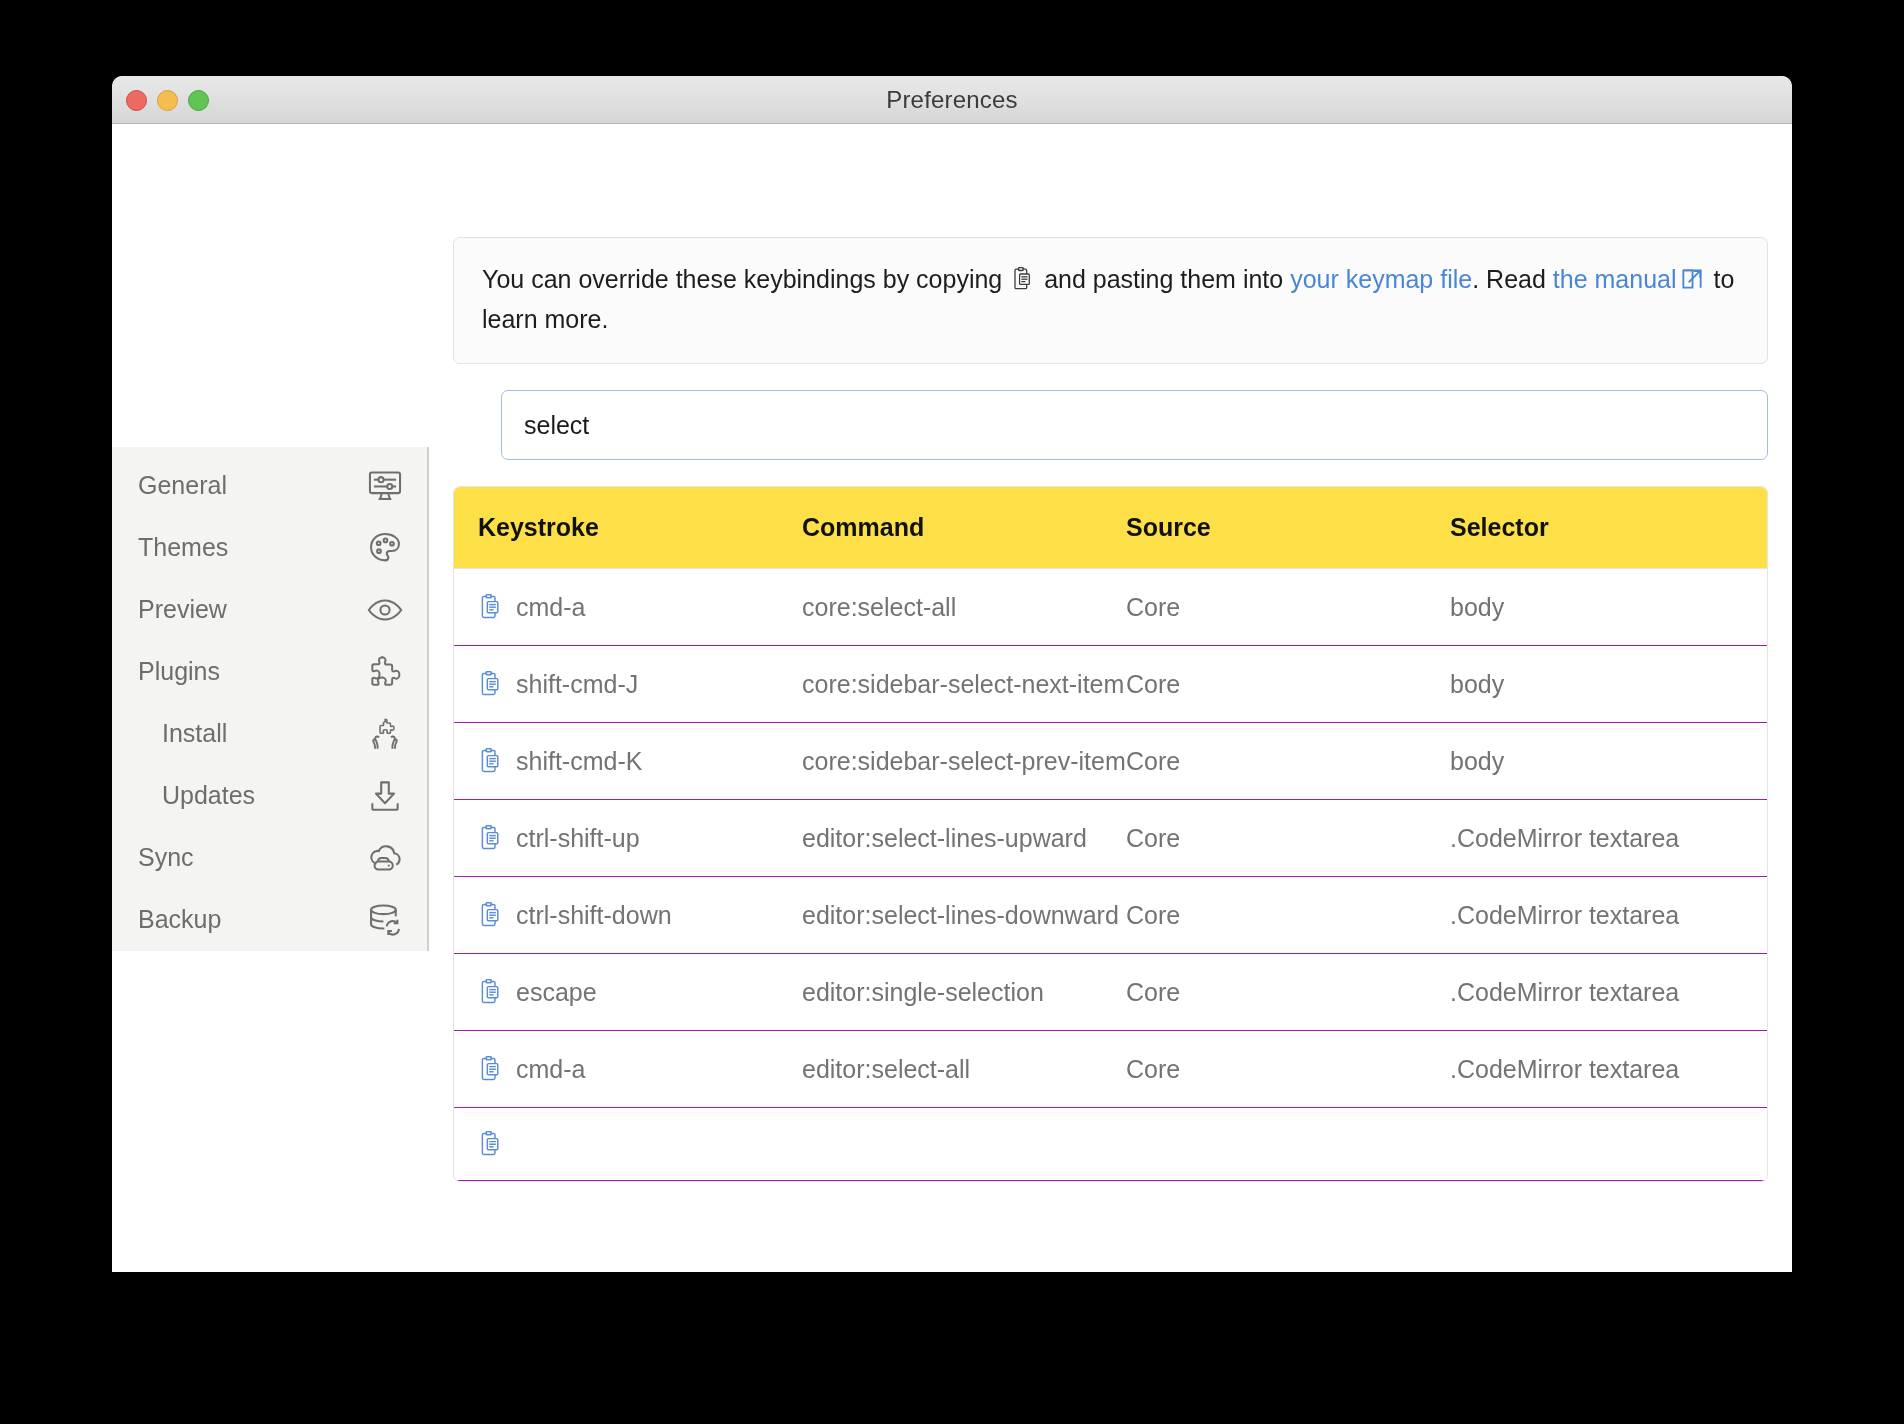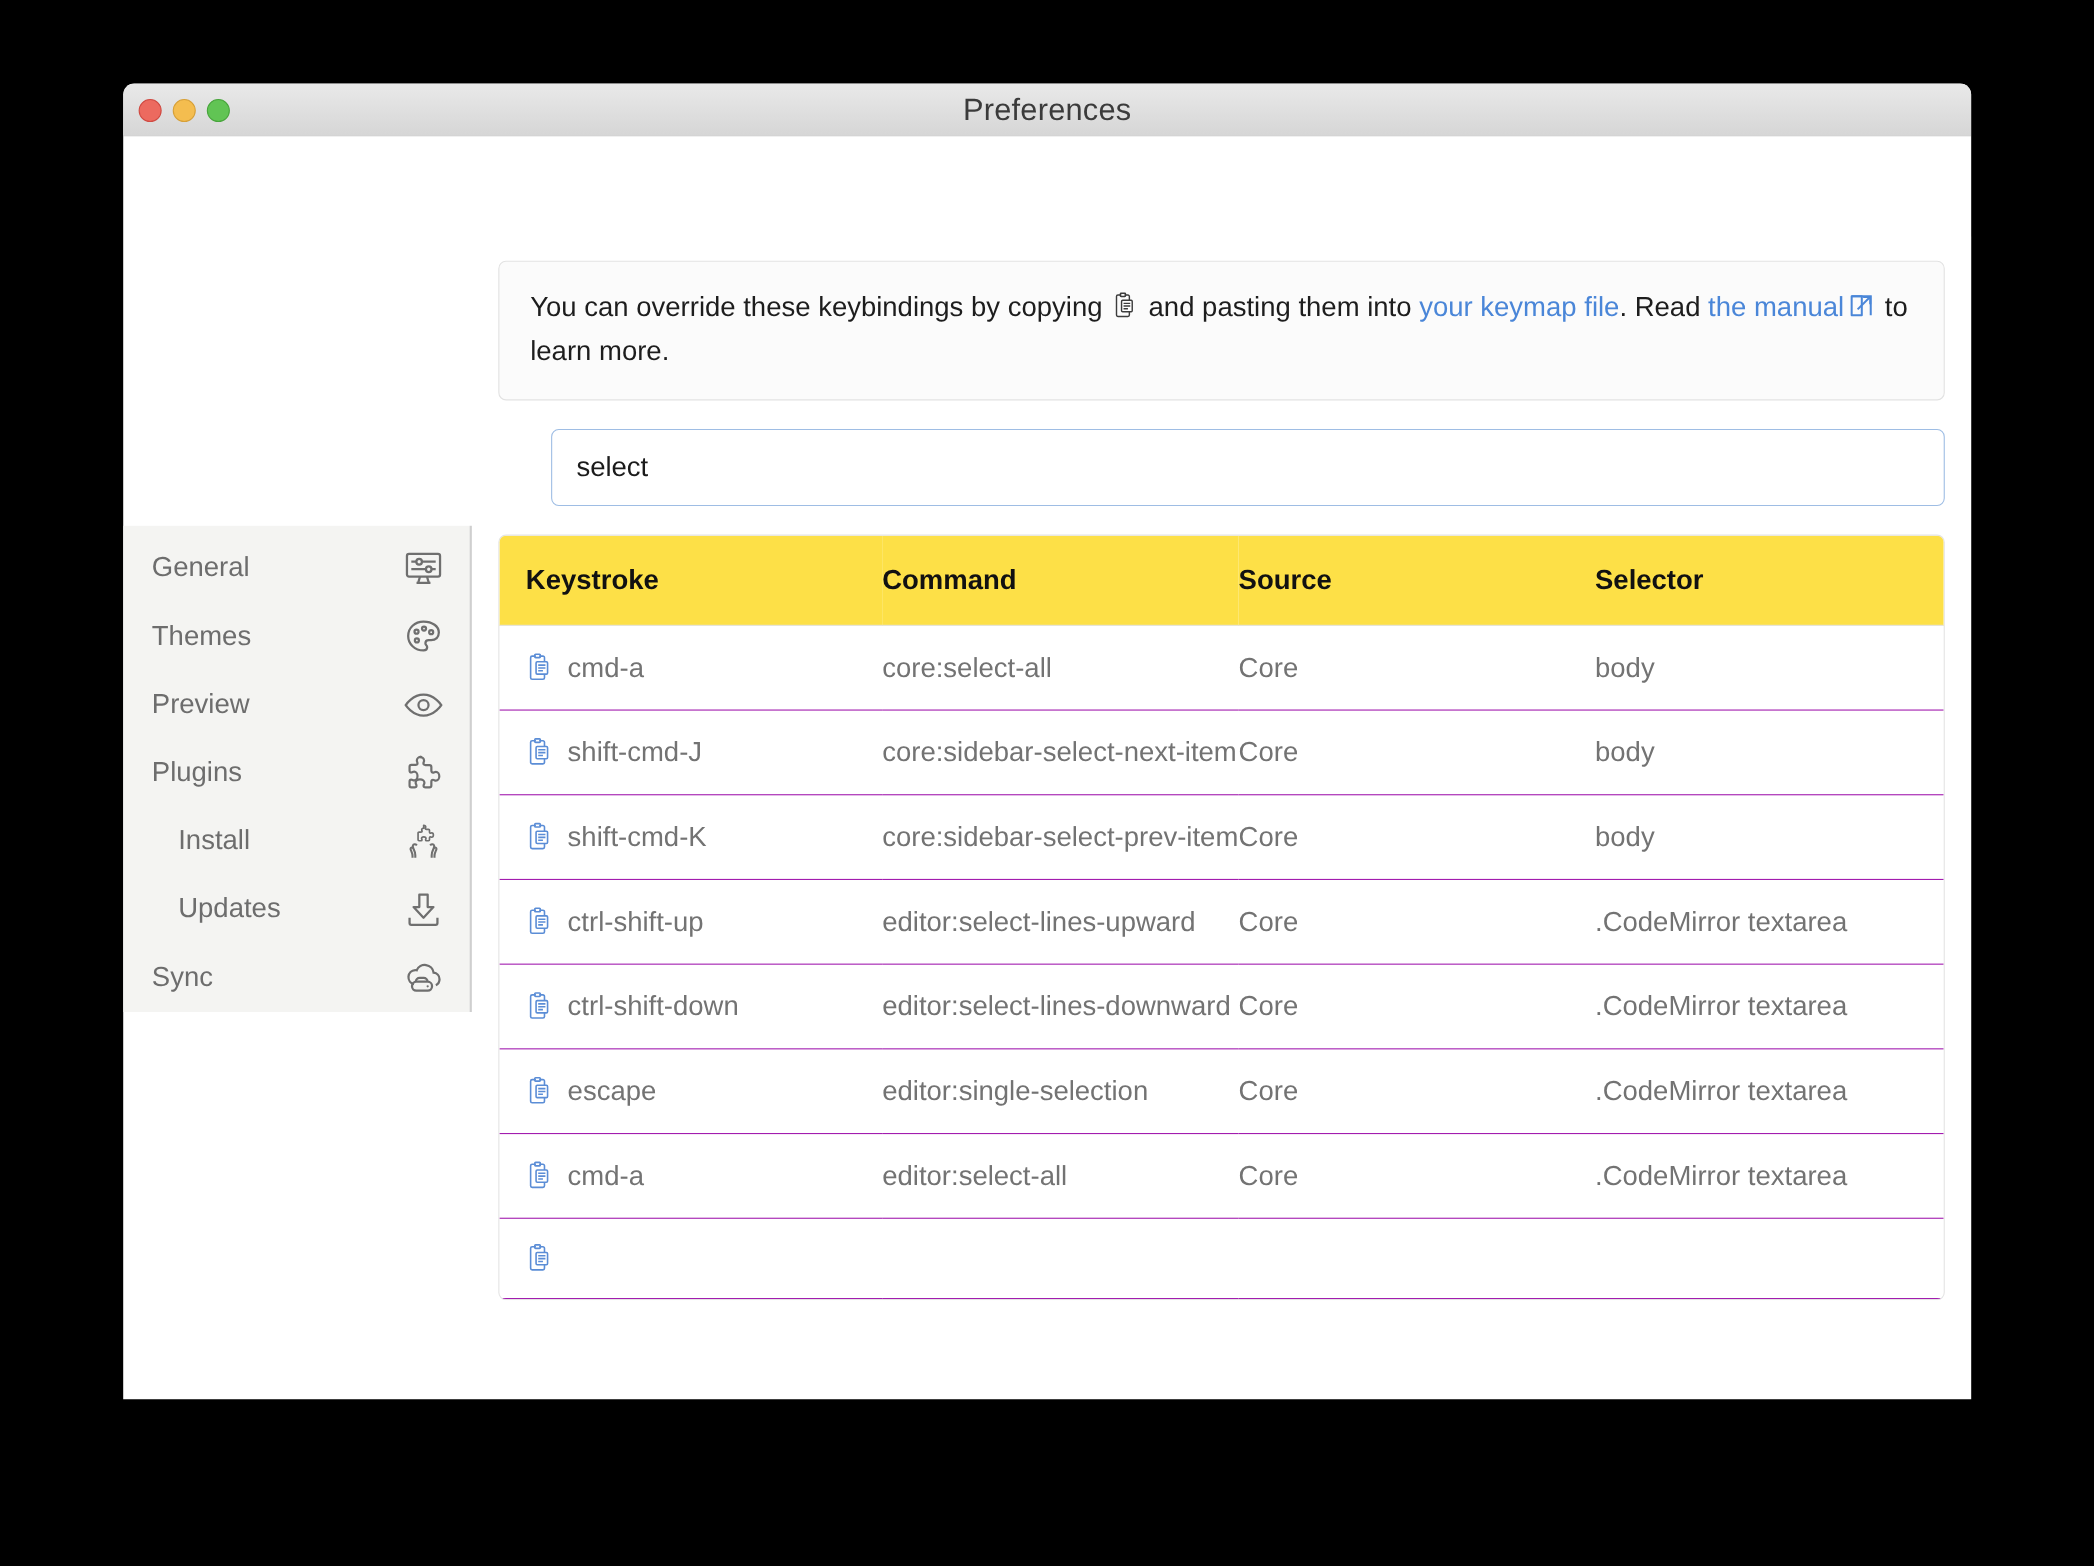--- a/index.html
+++ b/index.html
@@ -45,21 +45,21 @@
     height: 19px;
     border-radius: 50%;
     display: block;
   }
   .light.close  { background: #ec6a5f; border: 1px solid #d04a42; }
   .light.min    { background: #f4bd4f; border: 1px solid #d7a038; }
   .light.zoom   { background: #61c454; border: 1px solid #48a53c; }
   #window-title {
     line-height: 47px;
     text-align: center;
-    font-size: 28px;
+    font-size: 24px;
     color: #3b3b3b;
     letter-spacing: .2px;
   }
 
   
   #body {
     display: flex;
     height: 1149px;
     align-items: center;
   }
@@ -295,20 +295,35 @@
         <span class="nav-icon">
           <svg width="38" height="38" viewBox="0 0 24 24" fill="none" stroke="#6f6f6f" stroke-width="1.3">
             <path d="M6.6 15.6a4.1 4.1 0 0 1 .6-8.1c.3 0 .6 0 .9.1A5.1 5.1 0 0 1 17.8 9c1.9.2 3.4 1.8 3.4 3.8 0 1.5-.9 2.8-2.1 3.4"></path>
             <rect x="5.4" y="14.2" width="11.5" height="5.1" rx="2.5"></rect>
             <path d="M7.6 14.2c0-1.3 1-2.2 2.2-2.2h2.3c1.2 0 2.2.9 2.2 2.2"></path>
             <circle cx="14.4" cy="16.8" r=".65" fill="#6f6f6f" stroke="none"></circle>
           </svg>
         </span>
       </div>
 
+      <div class="nav-item">
+        <span class="nav-label">Backup</span>
+        <span class="nav-icon">
+          <svg width="38" height="38" viewBox="0 0 24 24" fill="none" stroke="#6f6f6f" stroke-width="1.3">
+            <ellipse cx="11" cy="5.6" rx="7.8" ry="2.7"></ellipse>
+            <path d="M3.2 5.6v4.6c0 1.5 3.5 2.7 7.8 2.7"></path>
+            <path d="M18.8 5.6v4.1"></path>
+            <path d="M3.2 10.2v4.5c0 1.5 3.5 2.7 7.8 2.7h.6"></path>
+            <path d="M20.8 17.6a3.9 3.9 0 0 1-6.8 2.3"></path>
+            <path d="M13.1 16.1a3.9 3.9 0 0 1 6.8-2.1"></path>
+            <path d="M19.8 11.8v2.3h-2.3"></path>
+            <path d="M14.1 21.4V19h2.3"></path>
+          </svg>
+        </span>
+      </div>
 
     </nav>
 
     <section id="main">
 
       <div id="banner">
         <span>You can override these keybindings by copying </span><span class="inline-ico"><svg width="24" height="26" viewBox="0 0 24 26" fill="none" stroke="#3c3c3c" stroke-width="1.3">
               <path d="M8.4 3.2H5.3c-.7 0-1.3.6-1.3 1.3v16.9c0 .7.6 1.3 1.3 1.3h9.1c.7 0 1.3-.6 1.3-1.3V4.5c0-.7-.6-1.3-1.3-1.3h-3.1"></path>
               <rect x="7.5" y="1.6" width="4.7" height="2.9" rx=".7"></rect>
               <rect x="8.6" y="8" width="9.7" height="10.4" rx="1" fill="#ffffff"></rect>

